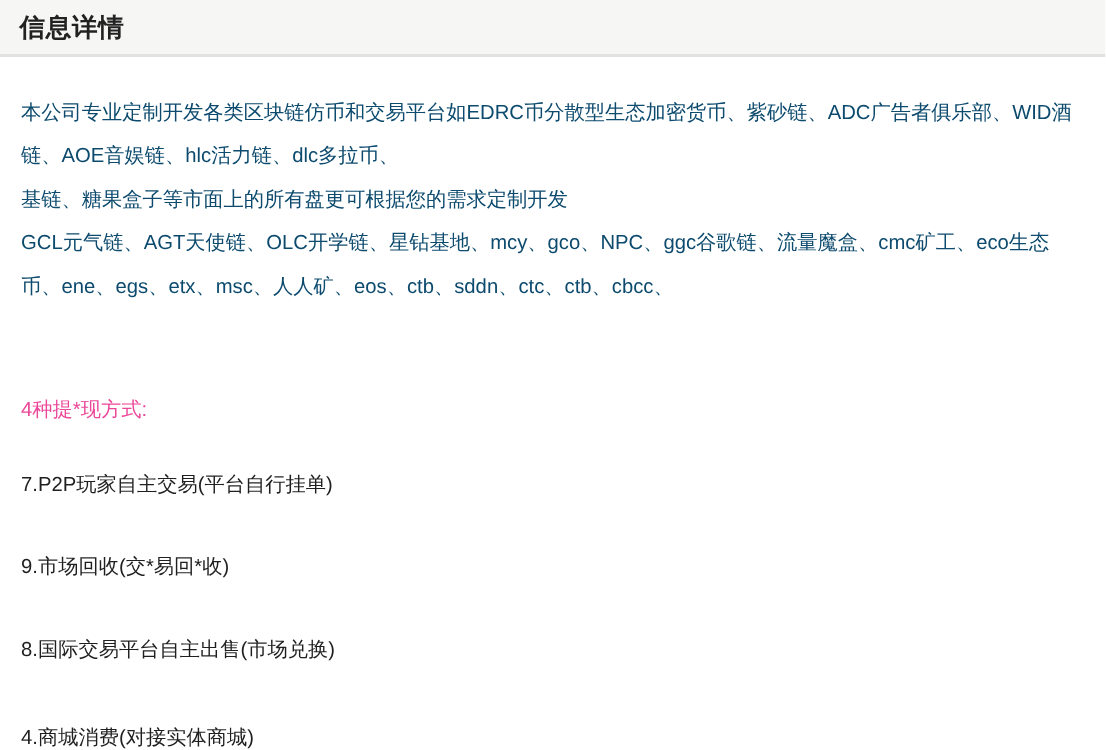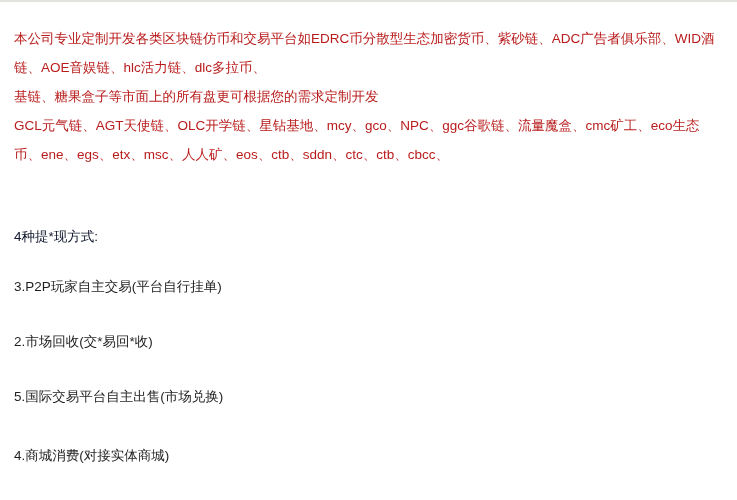--- a/index.html
+++ b/index.html
@@ -38,62 +38,65 @@
     height: 2px;
     background: #e2e2de;
     width: 100%;
   }
   .body-area {
     padding: 22px 14px 0 14px;
     box-sizing: border-box;
   }
   .para {
     font-size: 13.5px;
-    color: #b91c1c;
+    color: #0c4a6e;
     line-height: 29px;
     margin: 0;
     word-break: break-word;
   }
   .block-gap-lg {
     height: 58px;
   }
   .methods-title {
     font-size: 13.5px;
-    color: #0f172a;
+    color: #ec4899;
     line-height: 20px;
     margin: 0 0 30px 0;
   }
   .method-item {
     font-size: 13.5px;
     color: #1f1f1f;
     line-height: 20px;
     margin: 0 0 35px 0;
   }
   .method-item:last-child {
     margin-bottom: 0;
     margin-top: 39px;
   }
 </style>
 </head>
 <body>
 
 <div class="page">
 
+  <div class="header">
+    <span class="header-title">信息详情</span>
+  </div>
   <div class="header-rule"></div>
 
   <div class="body-area">
 
     <p class="para">本公司专业定制开发各类区块链仿币和交易平台如EDRC币分散型生态加密货币、紫砂链、ADC广告者俱乐部、WID酒链、AOE音娱链、hlc活力链、dlc多拉币、</p>
     <p class="para">基链、糖果盒子等市面上的所有盘更可根据您的需求定制开发</p>
     <p class="para">GCL元气链、AGT天使链、OLC开学链、星钻基地、mcy、gco、NPC、ggc谷歌链、流量魔盒、cmc矿工、eco生态币、ene、egs、etx、msc、人人矿、eos、ctb、sddn、ctc、ctb、cbcc、</p>
 
     <div class="block-gap-lg"></div>
 
     <p class="methods-title">4种提*现方式:</p>
 
-    <p class="method-item">3.P2P玩家自主交易(平台自行挂单)</p>
-    <p class="method-item">2.市场回收(交*易回*收)</p>
-    <p class="method-item">5.国际交易平台自主出售(市场兑换)</p>
+    <p class="method-item">7.P2P玩家自主交易(平台自行挂单)</p>
+    <p class="method-item">9.市场回收(交*易回*收)</p>
+    <p class="method-item">8.国际交易平台自主出售(市场兑换)</p>
     <p class="method-item">4.商城消费(对接实体商城)</p>
 
   </div>
 
 </div>
 
 </body></html>

